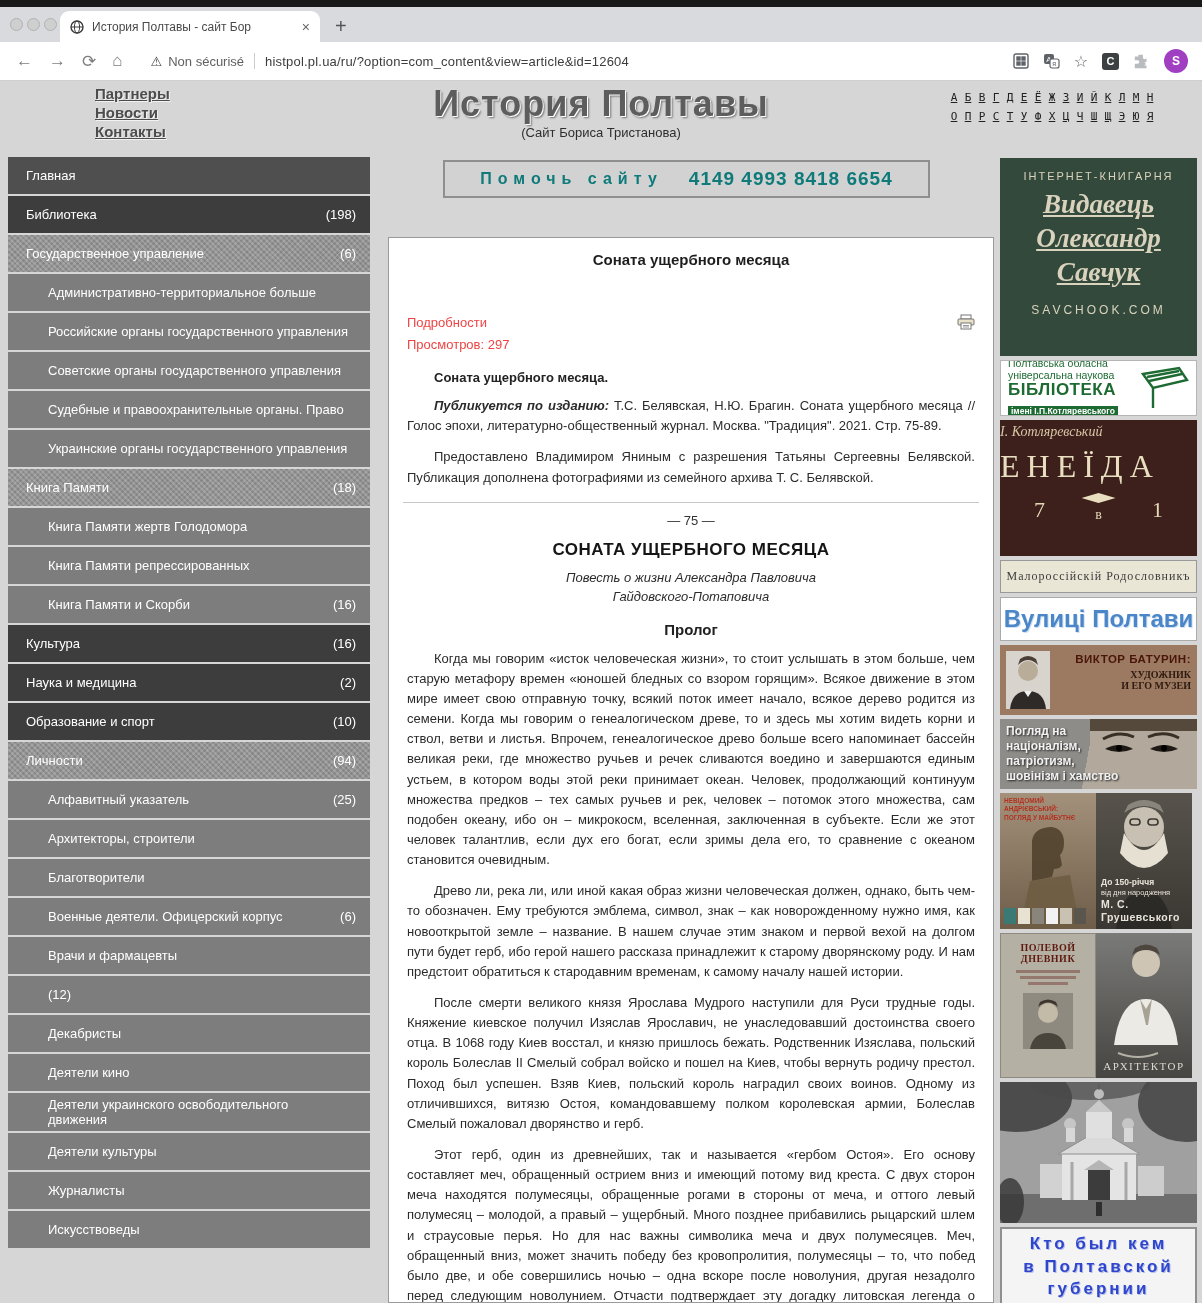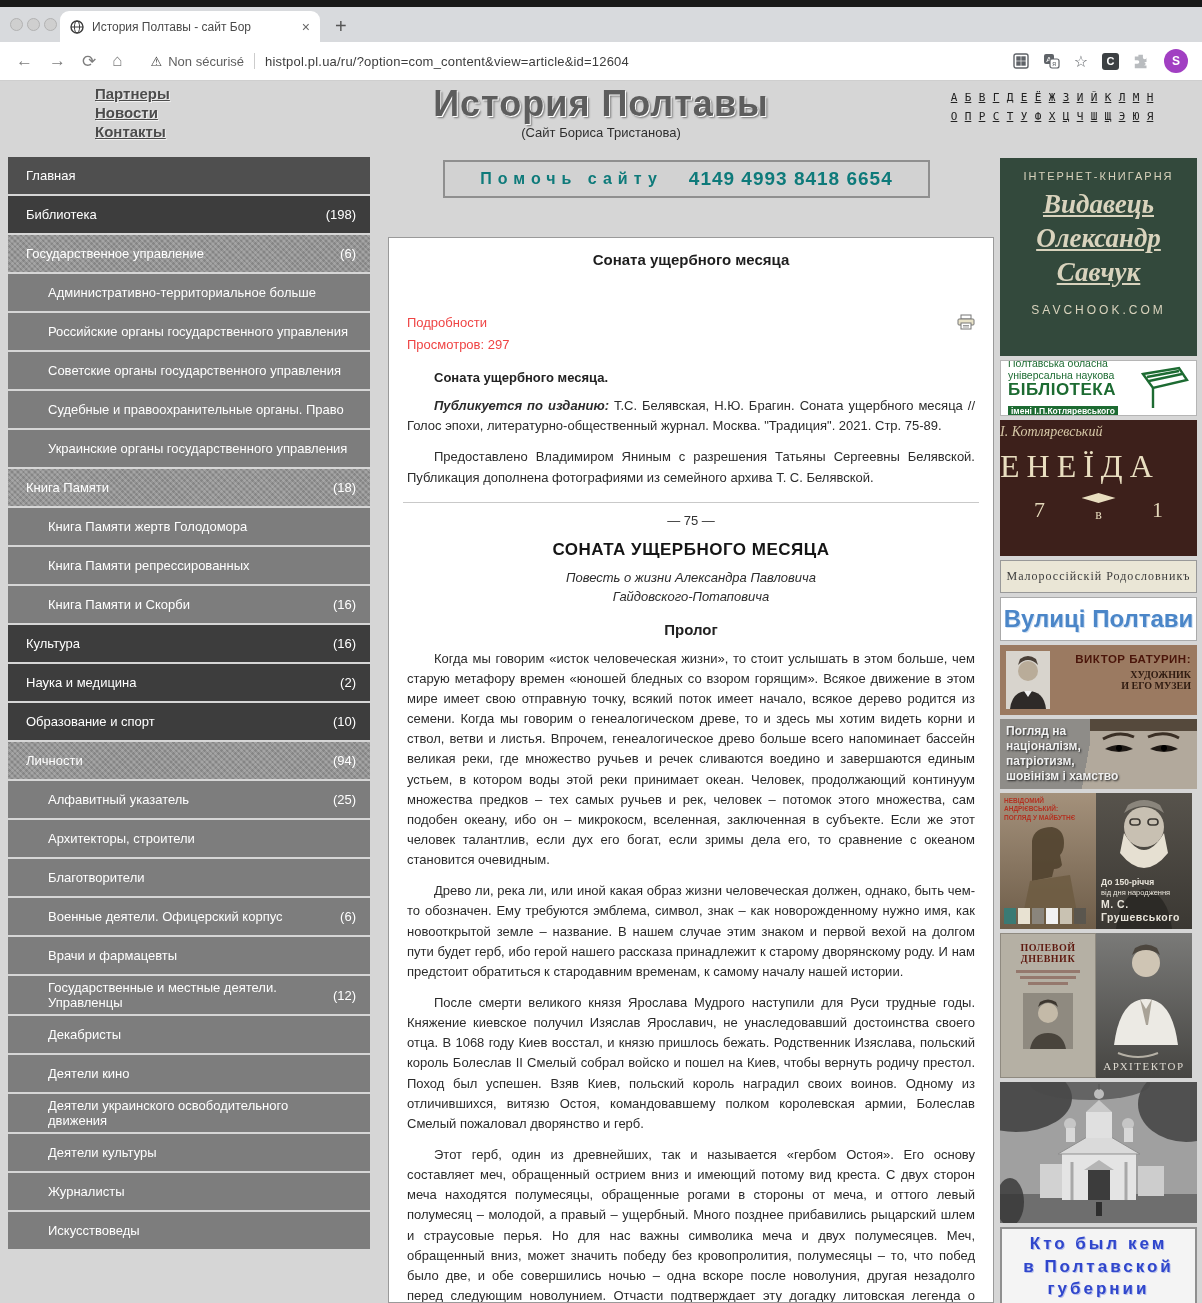--- a/index.html
+++ b/index.html
@@ -326,21 +326,20 @@
       <span class="mi-label">Благотворители</span>
     </div>
     <div class="mi sub">
       <span class="mi-label">Военные деятели. Офицерский корпус</span>
       <span class="mi-count">(6)</span>
     </div>
     <div class="mi sub">
       <span class="mi-label">Врачи и фармацевты</span>
     </div>
     <div class="mi sub">
-      <span class="mi-label">Государственные и местные деятели. Управленцы</span>
       <span class="mi-count">(12)</span>
     </div>
     <div class="mi sub">
       <span class="mi-label">Декабристы</span>
     </div>
     <div class="mi sub">
       <span class="mi-label">Деятели кино</span>
     </div>
     <div class="mi sub">
       <span class="mi-label">Деятели украинского освободительного движения</span>

